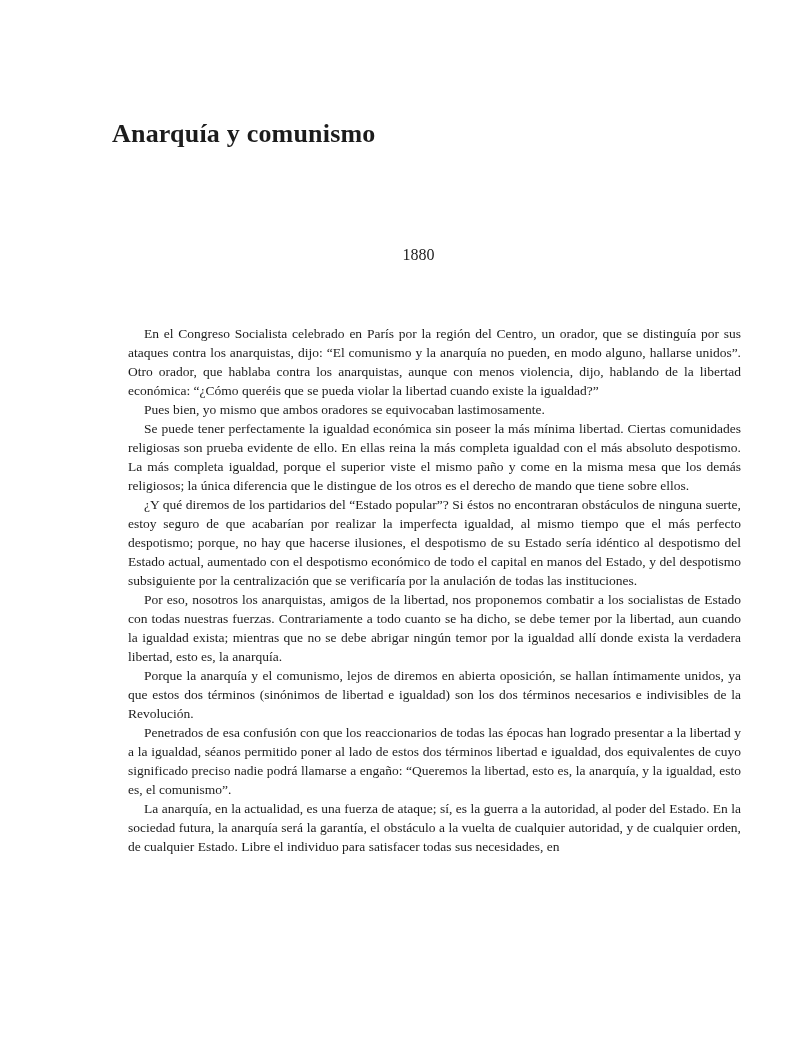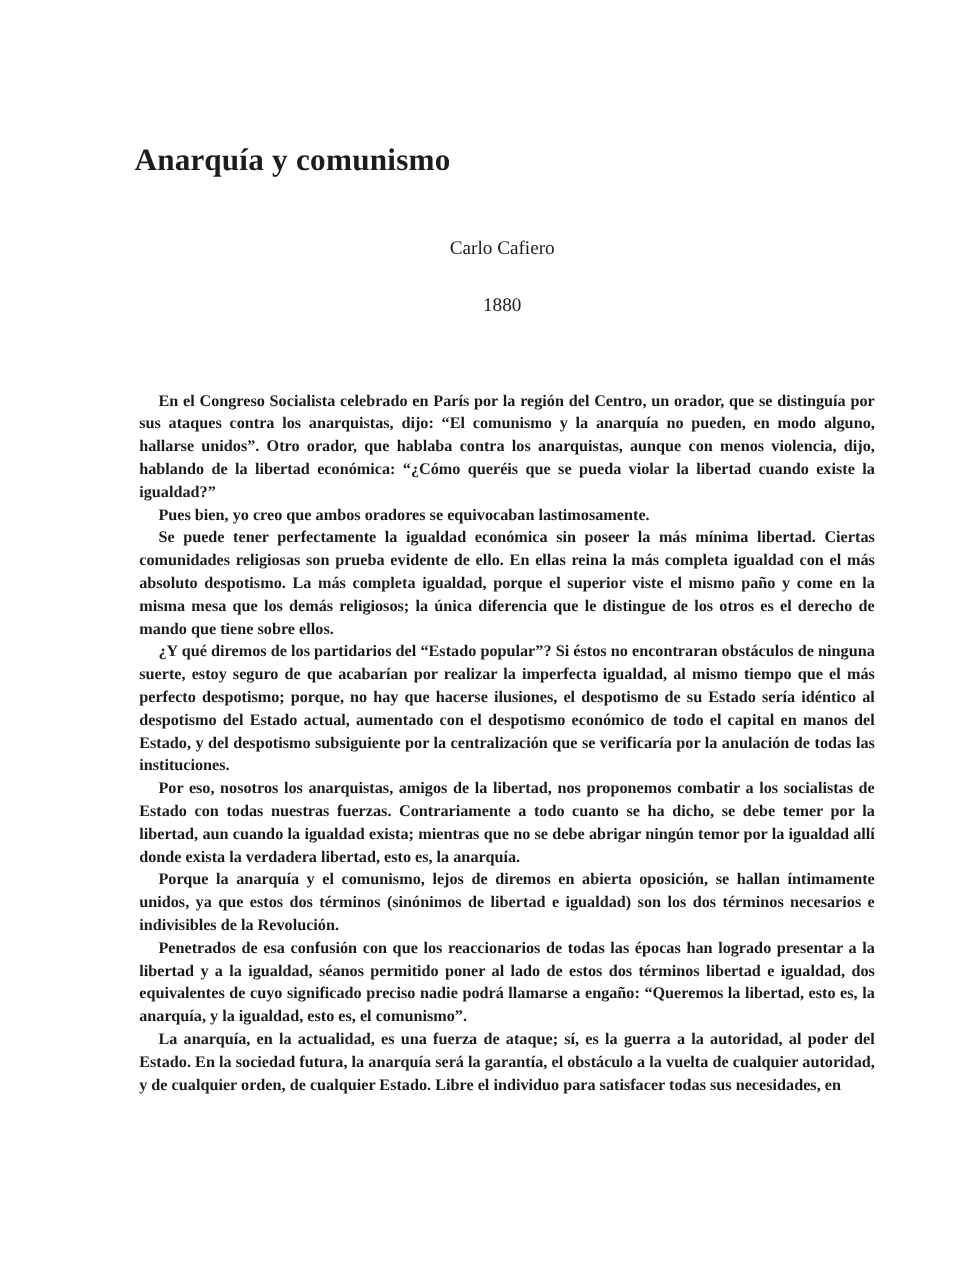--- a/index.html
+++ b/index.html
@@ -39,47 +39,45 @@
     position: absolute;
     top: 246px;
     left: 112px;
     width: 613px;
     text-align: center;
     font-size: 16px;
   }
   .doc-body {
     position: absolute;
     top: 324px;
-    left: 116px;
+    left: 128px;
     width: 613px;
     font-size: 13.5px;
     line-height: 19px;
     text-align: justify;
     text-justify: inter-word;
-    font-weight: bold;
   }
   .doc-body p {
     margin: 0;
     padding: 0;
     text-indent: 16px;
   }
 </style>
 </head>
 <body>
 
 <div class="page">
   <h1 class="doc-title">Anarquía y comunismo</h1>
 
-  <div class="doc-author">Carlo Cafiero</div>
 
   <div class="doc-year">1880</div>
 
   <div class="doc-body">
     <p>En el Congreso Socialista celebrado en París por la región del Centro, un orador, que se distinguía por sus ataques contra los anarquistas, dijo: “El comunismo y la anarquía no pueden, en modo alguno, hallarse unidos”. Otro orador, que hablaba contra los anarquistas, aunque con menos violencia, dijo, hablando de la libertad económica: “¿Cómo queréis que se pueda violar la libertad cuando existe la igualdad?”</p>
-    <p>Pues bien, yo creo que ambos oradores se equivocaban lastimosamente.</p>
+    <p>Pues bien, yo mismo que ambos oradores se equivocaban lastimosamente.</p>
     <p>Se puede tener perfectamente la igualdad económica sin poseer la más mínima libertad. Ciertas comunidades religiosas son prueba evidente de ello. En ellas reina la más completa igualdad con el más absoluto despotismo. La más completa igualdad, porque el superior viste el mismo paño y come en la misma mesa que los demás religiosos; la única diferencia que le distingue de los otros es el derecho de mando que tiene sobre ellos.</p>
     <p>¿Y qué diremos de los partidarios del “Estado popular”? Si éstos no encontraran obstáculos de ninguna suerte, estoy seguro de que acabarían por realizar la imperfecta igualdad, al mismo tiempo que el más perfecto despotismo; porque, no hay que hacerse ilusiones, el despotismo de su Estado sería idéntico al despotismo del Estado actual, aumentado con el despotismo económico de todo el capital en manos del Estado, y del despotismo subsiguiente por la centralización que se verificaría por la anulación de todas las instituciones.</p>
     <p>Por eso, nosotros los anarquistas, amigos de la libertad, nos proponemos combatir a los socialistas de Estado con todas nuestras fuerzas. Contrariamente a todo cuanto se ha dicho, se debe temer por la libertad, aun cuando la igualdad exista; mientras que no se debe abrigar ningún temor por la igualdad allí donde exista la verdadera libertad, esto es, la anarquía.</p>
     <p>Porque la anarquía y el comunismo, lejos de diremos en abierta oposición, se hallan íntimamente unidos, ya que estos dos términos (sinónimos de libertad e igualdad) son los dos términos necesarios e indivisibles de la Revolución.</p>
     <p>Penetrados de esa confusión con que los reaccionarios de todas las épocas han logrado presentar a la libertad y a la igualdad, séanos permitido poner al lado de estos dos términos libertad e igualdad, dos equivalentes de cuyo significado preciso nadie podrá llamarse a engaño: “Queremos la libertad, esto es, la anarquía, y la igualdad, esto es, el comunismo”.</p>
     <p>La anarquía, en la actualidad, es una fuerza de ataque; sí, es la guerra a la autoridad, al poder del Estado. En la sociedad futura, la anarquía será la garantía, el obstáculo a la vuelta de cualquier autoridad, y de cualquier orden, de cualquier Estado. Libre el individuo para satisfacer todas sus necesidades, en</p>
   </div>
 </div>
 
 </body></html>

